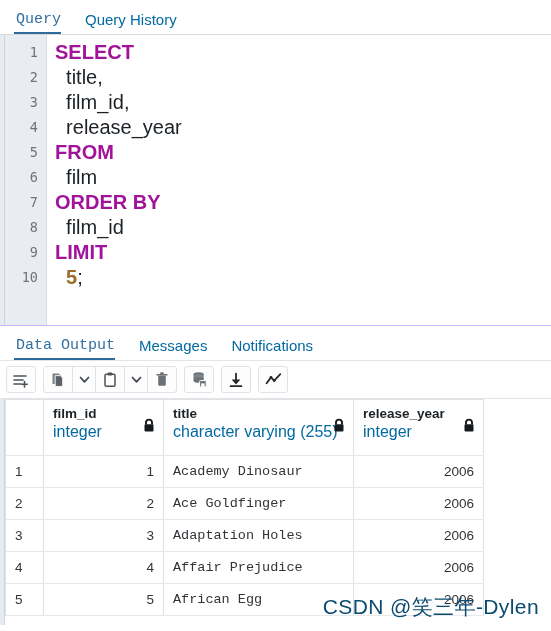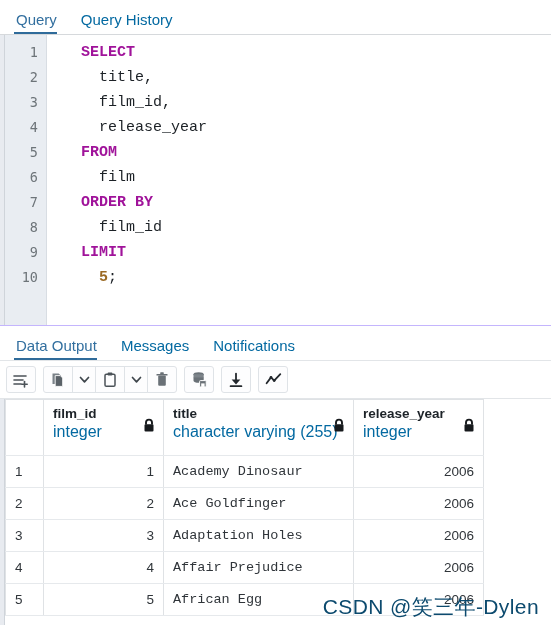--- a/index.html
+++ b/index.html
@@ -31,20 +31,21 @@
     color: #0369a1;
     padding: 0 11px 7px 2px;
     margin-right: 11px;
     line-height: 1;
     cursor: pointer;
     position: relative;
     white-space: nowrap;
   }
   .tab.active {
     color: #326f9f;
+    font-family: Liberation Mono, monospace;
   }
   .tab.active::after {
     content: "";
     position: absolute;
     left: 0;
     right: 11px;
     bottom: 0;
     height: 2px;
     background: #2f6b9a;
   }
@@ -80,26 +81,25 @@
     padding-right: 8px;
   }
   .code {
     flex: 1 1 auto;
     padding-top: 5px;
     padding-left: 8px;
     box-sizing: border-box;
     background: #ffffff;
   }
   .code .cl {
-    font-family: Liberation Mono, monospace;
-    font-size: 15px;
+    font-family: Liberation Sans, sans-serif;
+    font-size: 20px;
     line-height: 25px;
     white-space: pre;
     color: #1c2126;
-    margin-left: 26px;
   }
   .kw   { color: #a0139a; font-weight: bold; }
   .ident{ color: #1c2126; }
   .num  { color: #9b6a24; font-weight: bold; }
   .punc { color: #1c2126; }
 
   
   .panel {
     border-top: 1px solid #c4b5fd;
     background: #ffffff;

